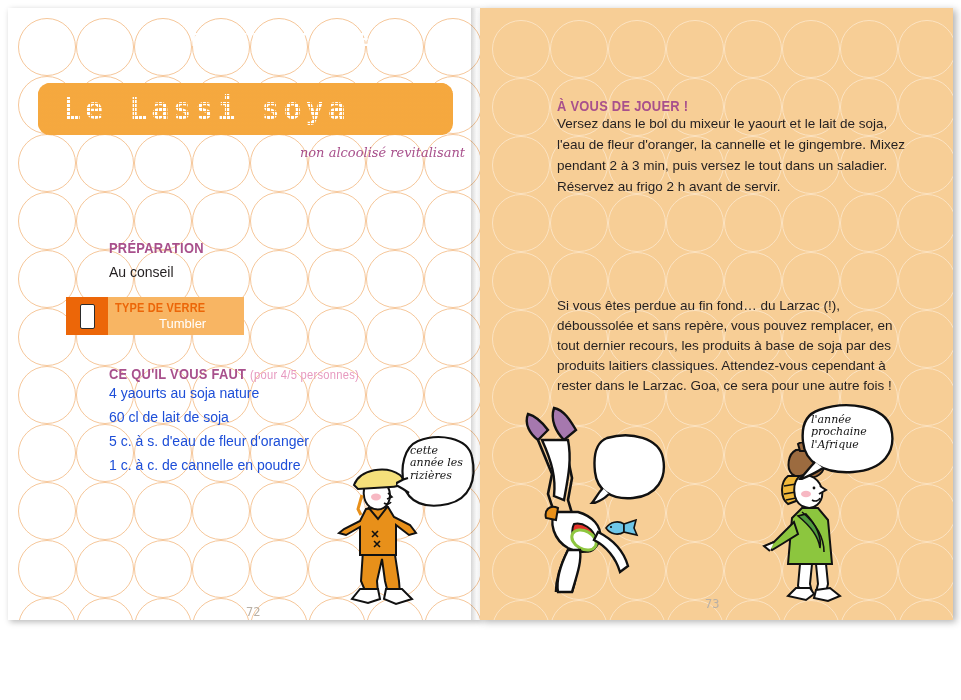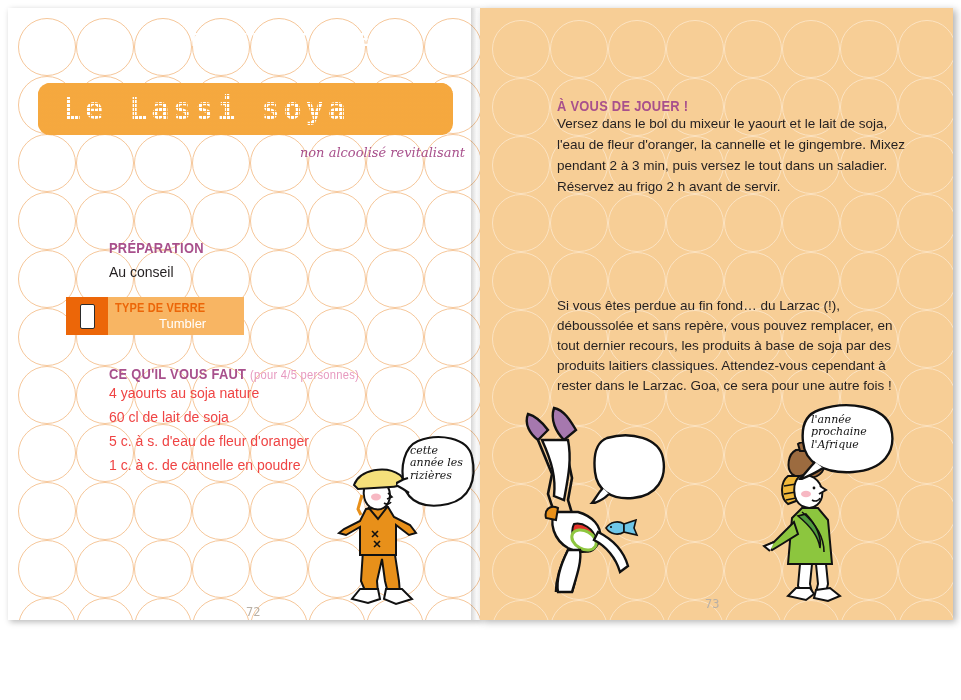--- a/index.html
+++ b/index.html
@@ -56,21 +56,21 @@
   #glass-body-cell{position:absolute;left:42px;top:0;width:136px;height:38px;background:#F8B563;}
   #glass-glyph{position:absolute;left:14px;top:7px;width:15px;height:25px;
     border:1.6px solid #2b2b2b;border-radius:2px;background:#ffffff;box-sizing:border-box;}
   #glass-label{position:absolute;left:49px;top:4px;color:#EC6608;font-weight:bold;
     font-size:12.5px;letter-spacing:.2px;transform:scaleX(.88);transform-origin:left center;}
   #glass-value{position:absolute;left:49px;top:19px;color:#ffffff;font-size:13px;margin-left:44px;}
 
   #need-head{left:101px;top:357px;}
   #need-head .serv{color:#E79AC0;font-weight:normal;font-size:13px;}
   #ingredients{position:absolute;left:101px;top:377px;z-index:3;}
-  #ingredients li{list-style:none;color:#ef4444;font-size:14px;margin:0 0 8px 0;}
+  #ingredients li{list-style:none;color:#1d4ed8;font-size:14px;margin:0 0 8px 0;}
   #ingredients{margin:0;padding:0;}
 
   
   #rp-title{position:absolute;left:100px;top:30px;color:#ffffff;
     font-family:"DejaVu Sans Mono",monospace;font-weight:bold;font-size:17px;
     letter-spacing:5px;z-index:3;}
 
   #rp-h1{position:absolute;left:557px;top:97px;}
   #rp-p1{position:absolute;left:557px;top:113px;width:360px;z-index:3;
     color:#231F20;font-size:13.5px;line-height:21px;}

